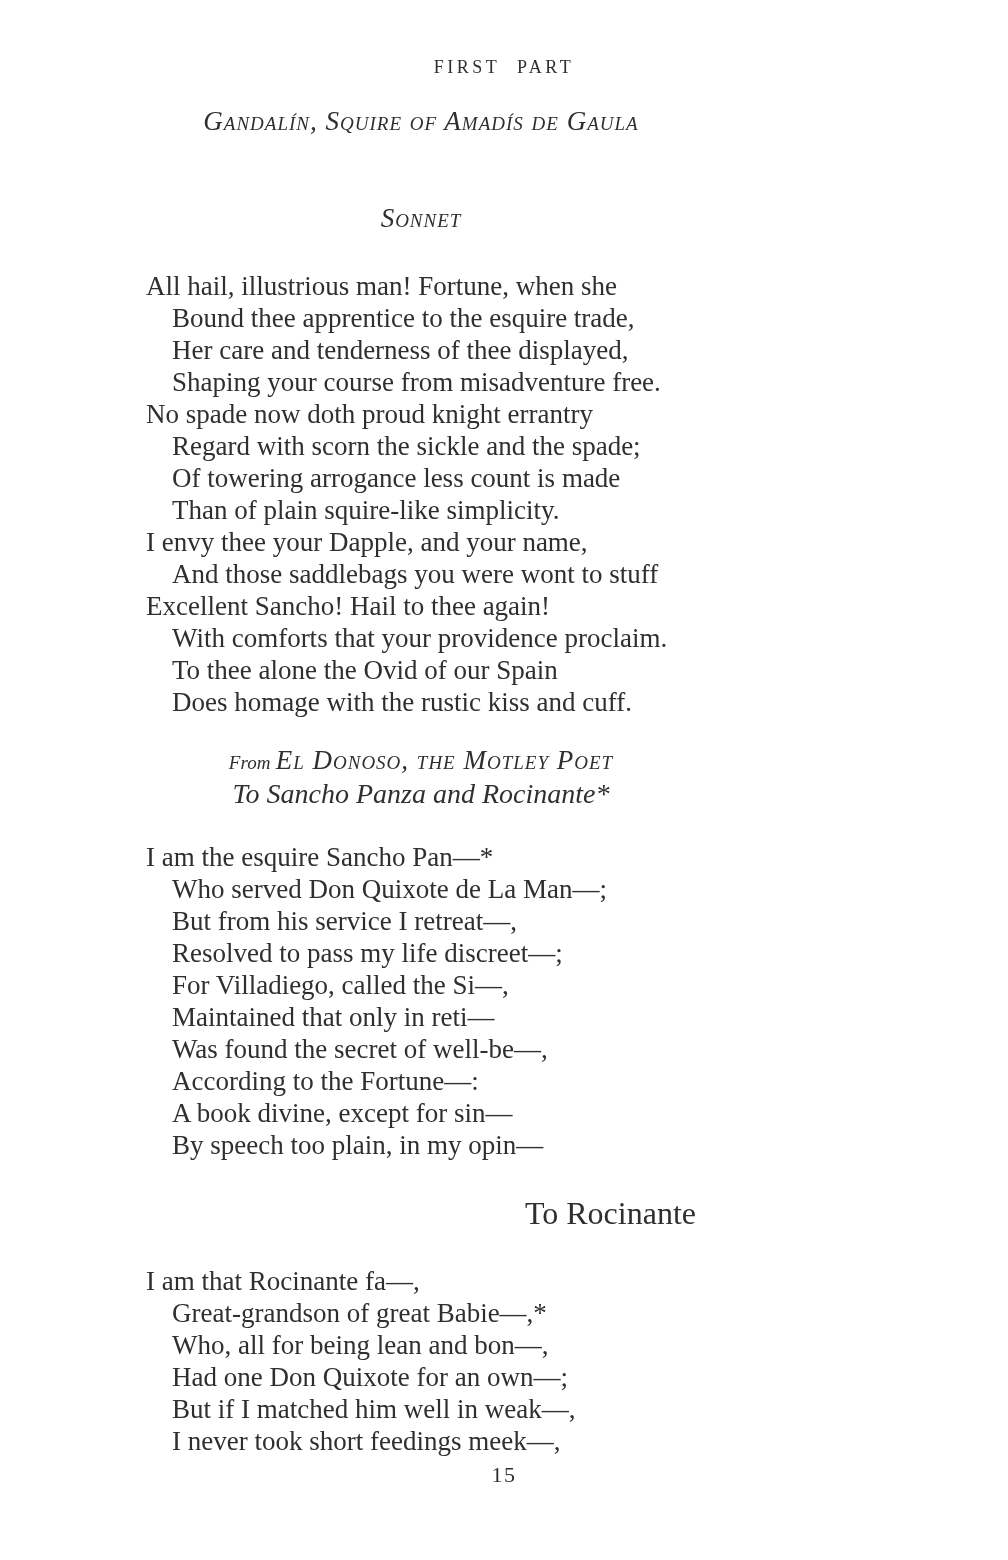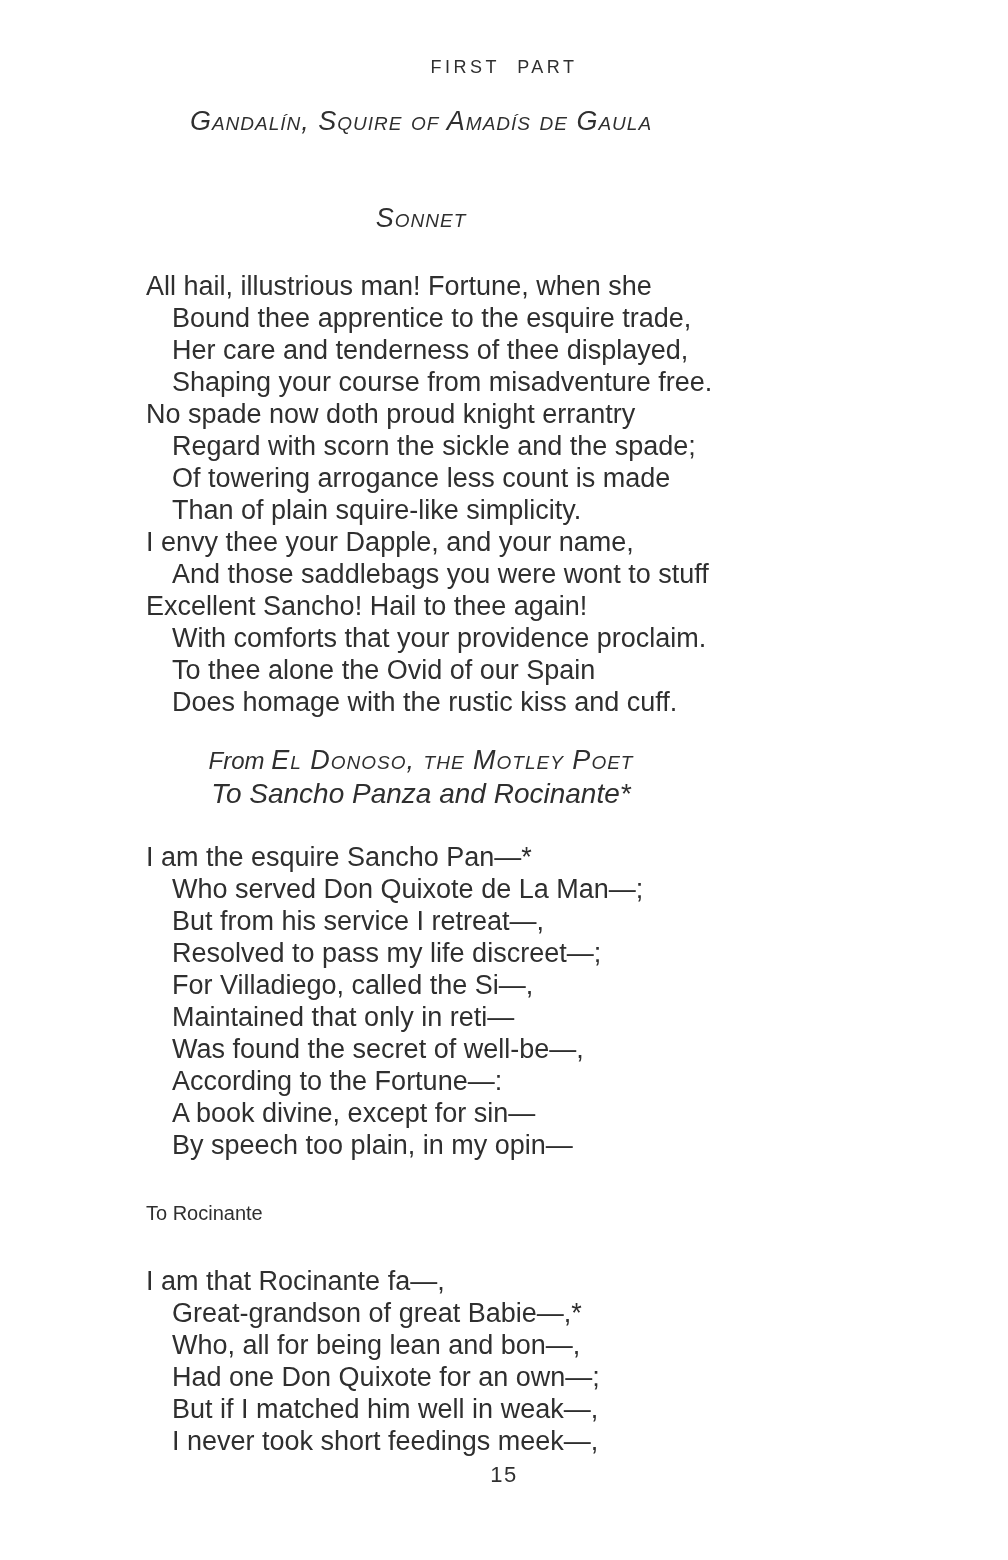--- a/index.html
+++ b/index.html
@@ -7,21 +7,21 @@
     padding: 0;
     background: #ffffff;
   }
   .page {
     position: relative;
     width: 980px;
     height: 1560px;
     margin: 0 auto;
     background: var(--paper, #ffffff);
     color: var(--ink, #2f2f2f);
-    font-family: Liberation Sans, sans-serif;
+    font-family: Liberation Serif, serif;
     overflow: hidden;
     border-radius: 27px;
   }
   .running-head {
     position: absolute;
     top: 57px;
     left: 0;
     width: 100%;
     text-align: center;
     font-size: 18px;
@@ -42,26 +42,26 @@
   }
   .sc {
     font-variant: small-caps;
     letter-spacing: 1px;
     font-size: 27px;
   }
   .no-sc {
     font-variant: normal;
     letter-spacing: 0;
     margin-right: 0.28em;
-    font-size: 24px;
+    font-size: 19px;
   }
   .roman-heading {
-    text-align: left;
+    text-align: right;
     font-style: normal;
-    font-size: 20px;
+    font-size: 32px;
     line-height: 34px;
   }
   .stanza {
     font-size: 27px;
     line-height: 32px;
   }
   .poem-line {
     white-space: nowrap;
   }
   .poem-line.indented {

